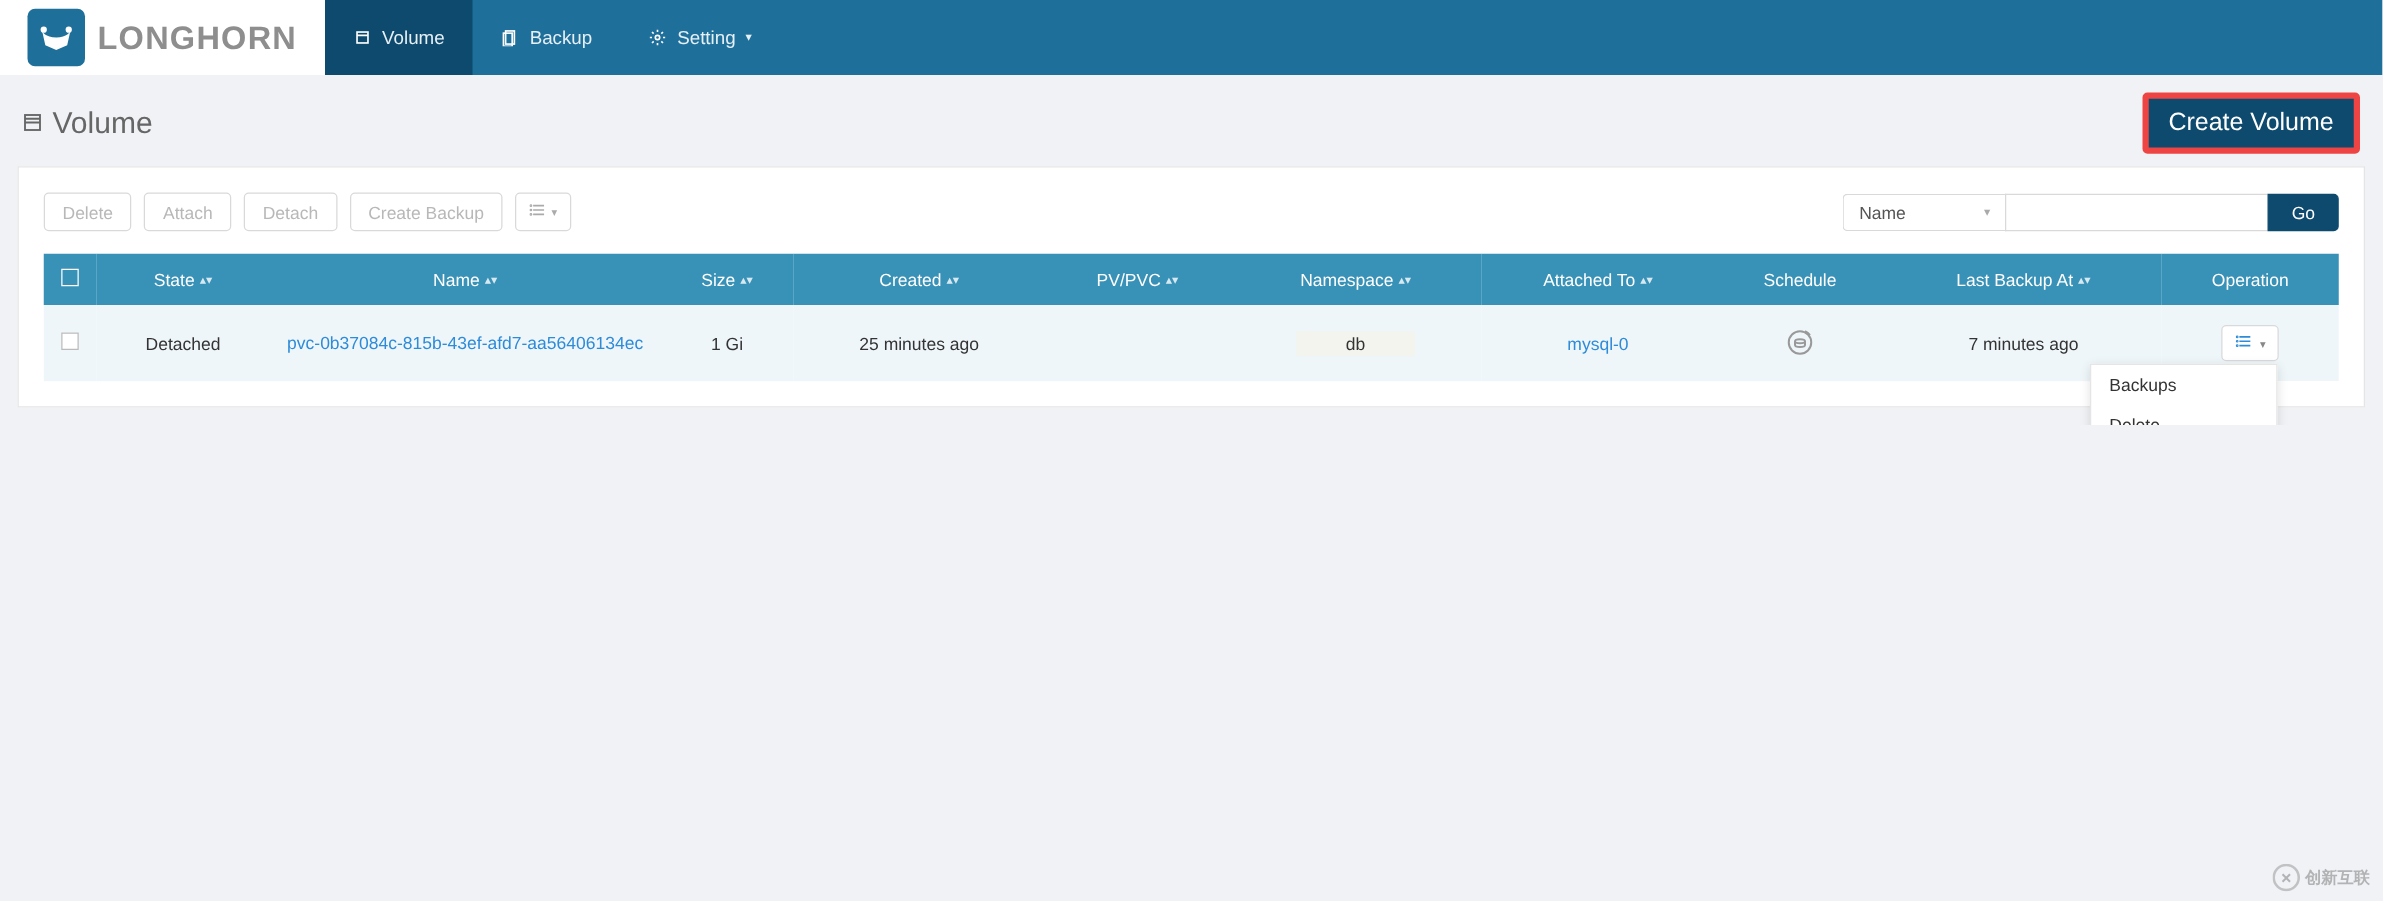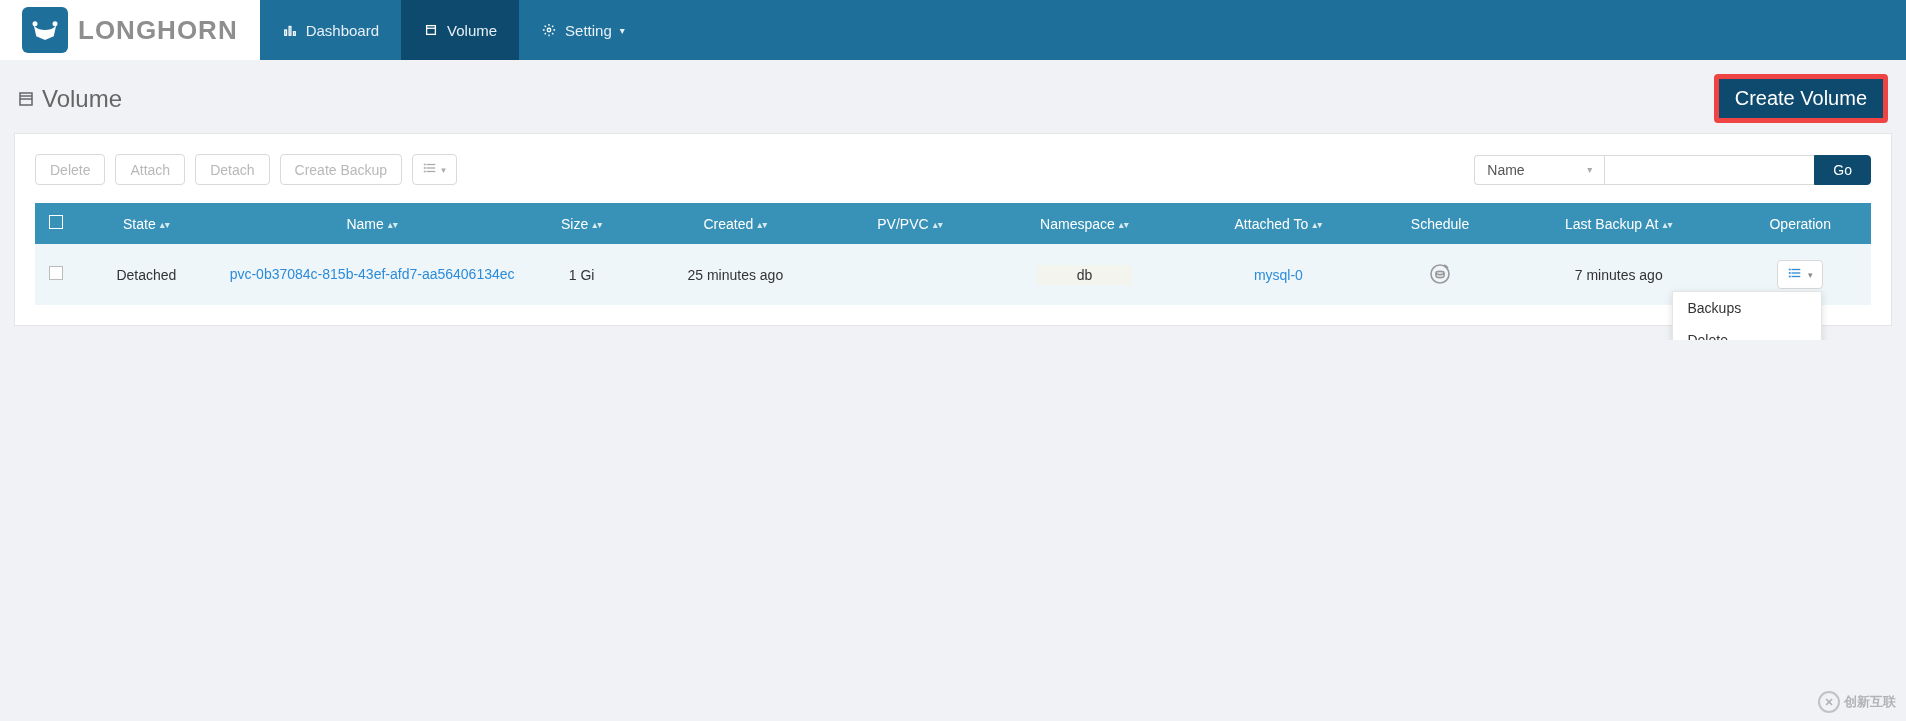--- a/index.html
+++ b/index.html
@@ -59,38 +59,37 @@
     <div class="logo-mark">
       <svg viewBox="0 0 24 24" width="30" height="30" fill="#fff">
           <path d="M3 8 C3 8 5 12 12 12 C19 12 21 8 21 8 L19 17 L12 20 L5 17 Z"></path>
           <circle cx="4" cy="7" r="2"></circle>
           <circle cx="20" cy="7" r="2"></circle>
         </svg>
     </div>
     <span class="logo-text">LONGHORN</span>
   </div>
   <div class="nav-items">
-    <div class="nav-item">
-      <span class="nav-icon">
-          <svg viewBox="0 0 16 16" width="14" height="14" fill="none" stroke="#fff" stroke-width="1.5">
-            <rect x="2" y="8" width="2" height="6"></rect>
-            <rect x="7" y="4" width="2" height="10"></rect>
-            <rect x="12" y="10" width="2" height="4"></rect>
-          </svg>
-        </span>
-      <span>Dashboard</span>
-    </div>
     <div class="nav-item active">
       <span class="nav-icon">
           <svg viewBox="0 0 16 16" width="14" height="14" fill="none" stroke="#fff" stroke-width="1.5">
             <rect x="3" y="3" width="10" height="10"></rect>
             <line x1="3" y1="6" x2="13" y2="6"></line>
           </svg>
         </span>
       <span>Volume</span>
+    </div>
+    <div class="nav-item">
+      <span class="nav-icon">
+          <svg viewBox="0 0 16 16" width="14" height="14" fill="none" stroke="#fff" stroke-width="1.5">
+            <rect x="4" y="2" width="8" height="12"></rect>
+            <rect x="2" y="4" width="8" height="12"></rect>
+          </svg>
+        </span>
+      <span>Backup</span>
     </div>
     <div class="nav-item">
       <span class="nav-icon">
           <svg viewBox="0 0 16 16" width="14" height="14" fill="none" stroke="#fff" stroke-width="1.5">
             <circle cx="8" cy="8" r="2"></circle>
             <path d="M8 1v2M8 13v2M1 8h2M13 8h2M3 3l1.5 1.5M11.5 11.5L13 13M3 13l1.5-1.5M11.5 4.5L13 3"></path>
           </svg>
         </span>
       <span>Setting</span>
       <span style="font-size:10px;">▾</span>

